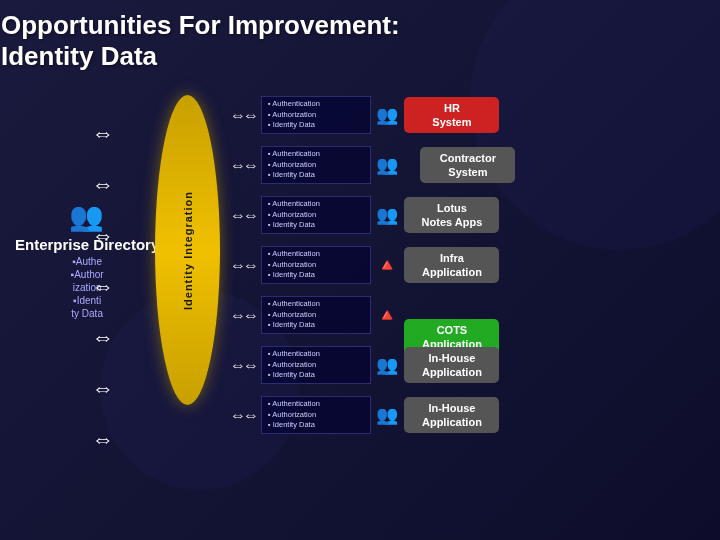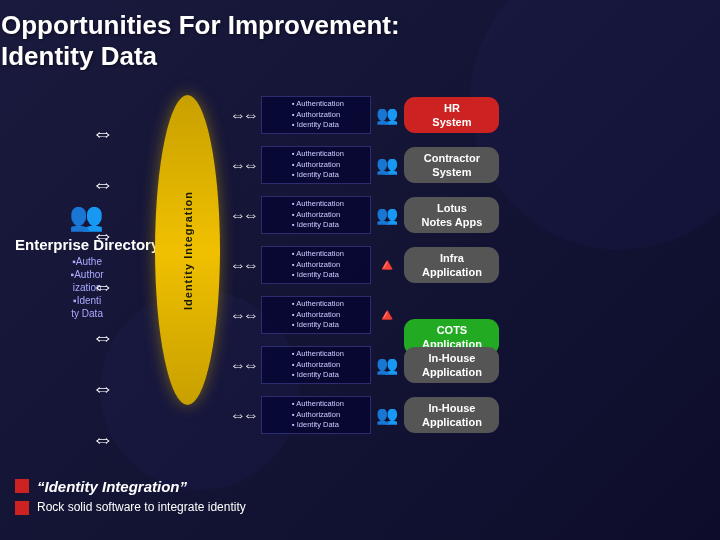--- a/index.html
+++ b/index.html
@@ -124,45 +124,44 @@
       padding: 2px 6px;
       min-width: 110px;
       margin-right: 5px;
     }
 
     .row-info span {
       display: block;
       color: #ccccff;
       font-size: 7.5px;
       line-height: 1.4;
-      margin-left: 24px;
     }
 
     .row-info span.bullet::before {
       content: '▪ ';
     }
 
     .people-small {
       font-size: 18px;
       margin-right: 6px;
     }
 
     .system-label {
       color: white;
       font-size: 11px;
       font-weight: bold;
       padding: 4px 8px;
-      border-radius: 11px;
+      border-radius: 5px;
       min-width: 95px;
       text-align: center;
       line-height: 1.3;
     }
 
     .hr-system { background: #cc2222; }
-    .contractor-system { background: #555555; }
+    .contractor-system { background: #555555; margin-left: 16px; }
     .lotus-notes { background: #555555; }
     .infra-app { background: #555555; padding-left: 8px; }
     .cots-app { background: #22aa22; margin-top: 44px; }
     .inhouse-app1 { background: #555555; }
     .inhouse-app2 { background: #555555; }
 
     
     .bottom-area {
       position: absolute;
       bottom: 20px;
@@ -319,28 +318,14 @@
         <span class="bullet">Authentication</span>
         <span class="bullet">Authorization</span>
         <span class="bullet">Identity Data</span>
       </div>
       <div class="people-small">👥</div>
       <div class="system-label inhouse-app2">In-House<br>Application</div>
     </div>
 
   </div>
 
-  <div class="bottom-area">
-    <div class="bullet-item">
-      <svg class="bullet-square" viewBox="0 0 14 14">
-        <rect width="14" height="14" fill="#cc2222"></rect>
-      </svg>
-      <span class="bullet-text italic">“Identity Integration”</span>
-    </div>
-    <div class="bullet-item">
-      <svg class="bullet-square" viewBox="0 0 14 14">
-        <rect width="14" height="14" fill="#cc2222"></rect>
-      </svg>
-      <span class="bullet-text smaller">Rock solid software to integrate identity</span>
-    </div>
-  </div>
 
 </div>
 
 </body></html>

